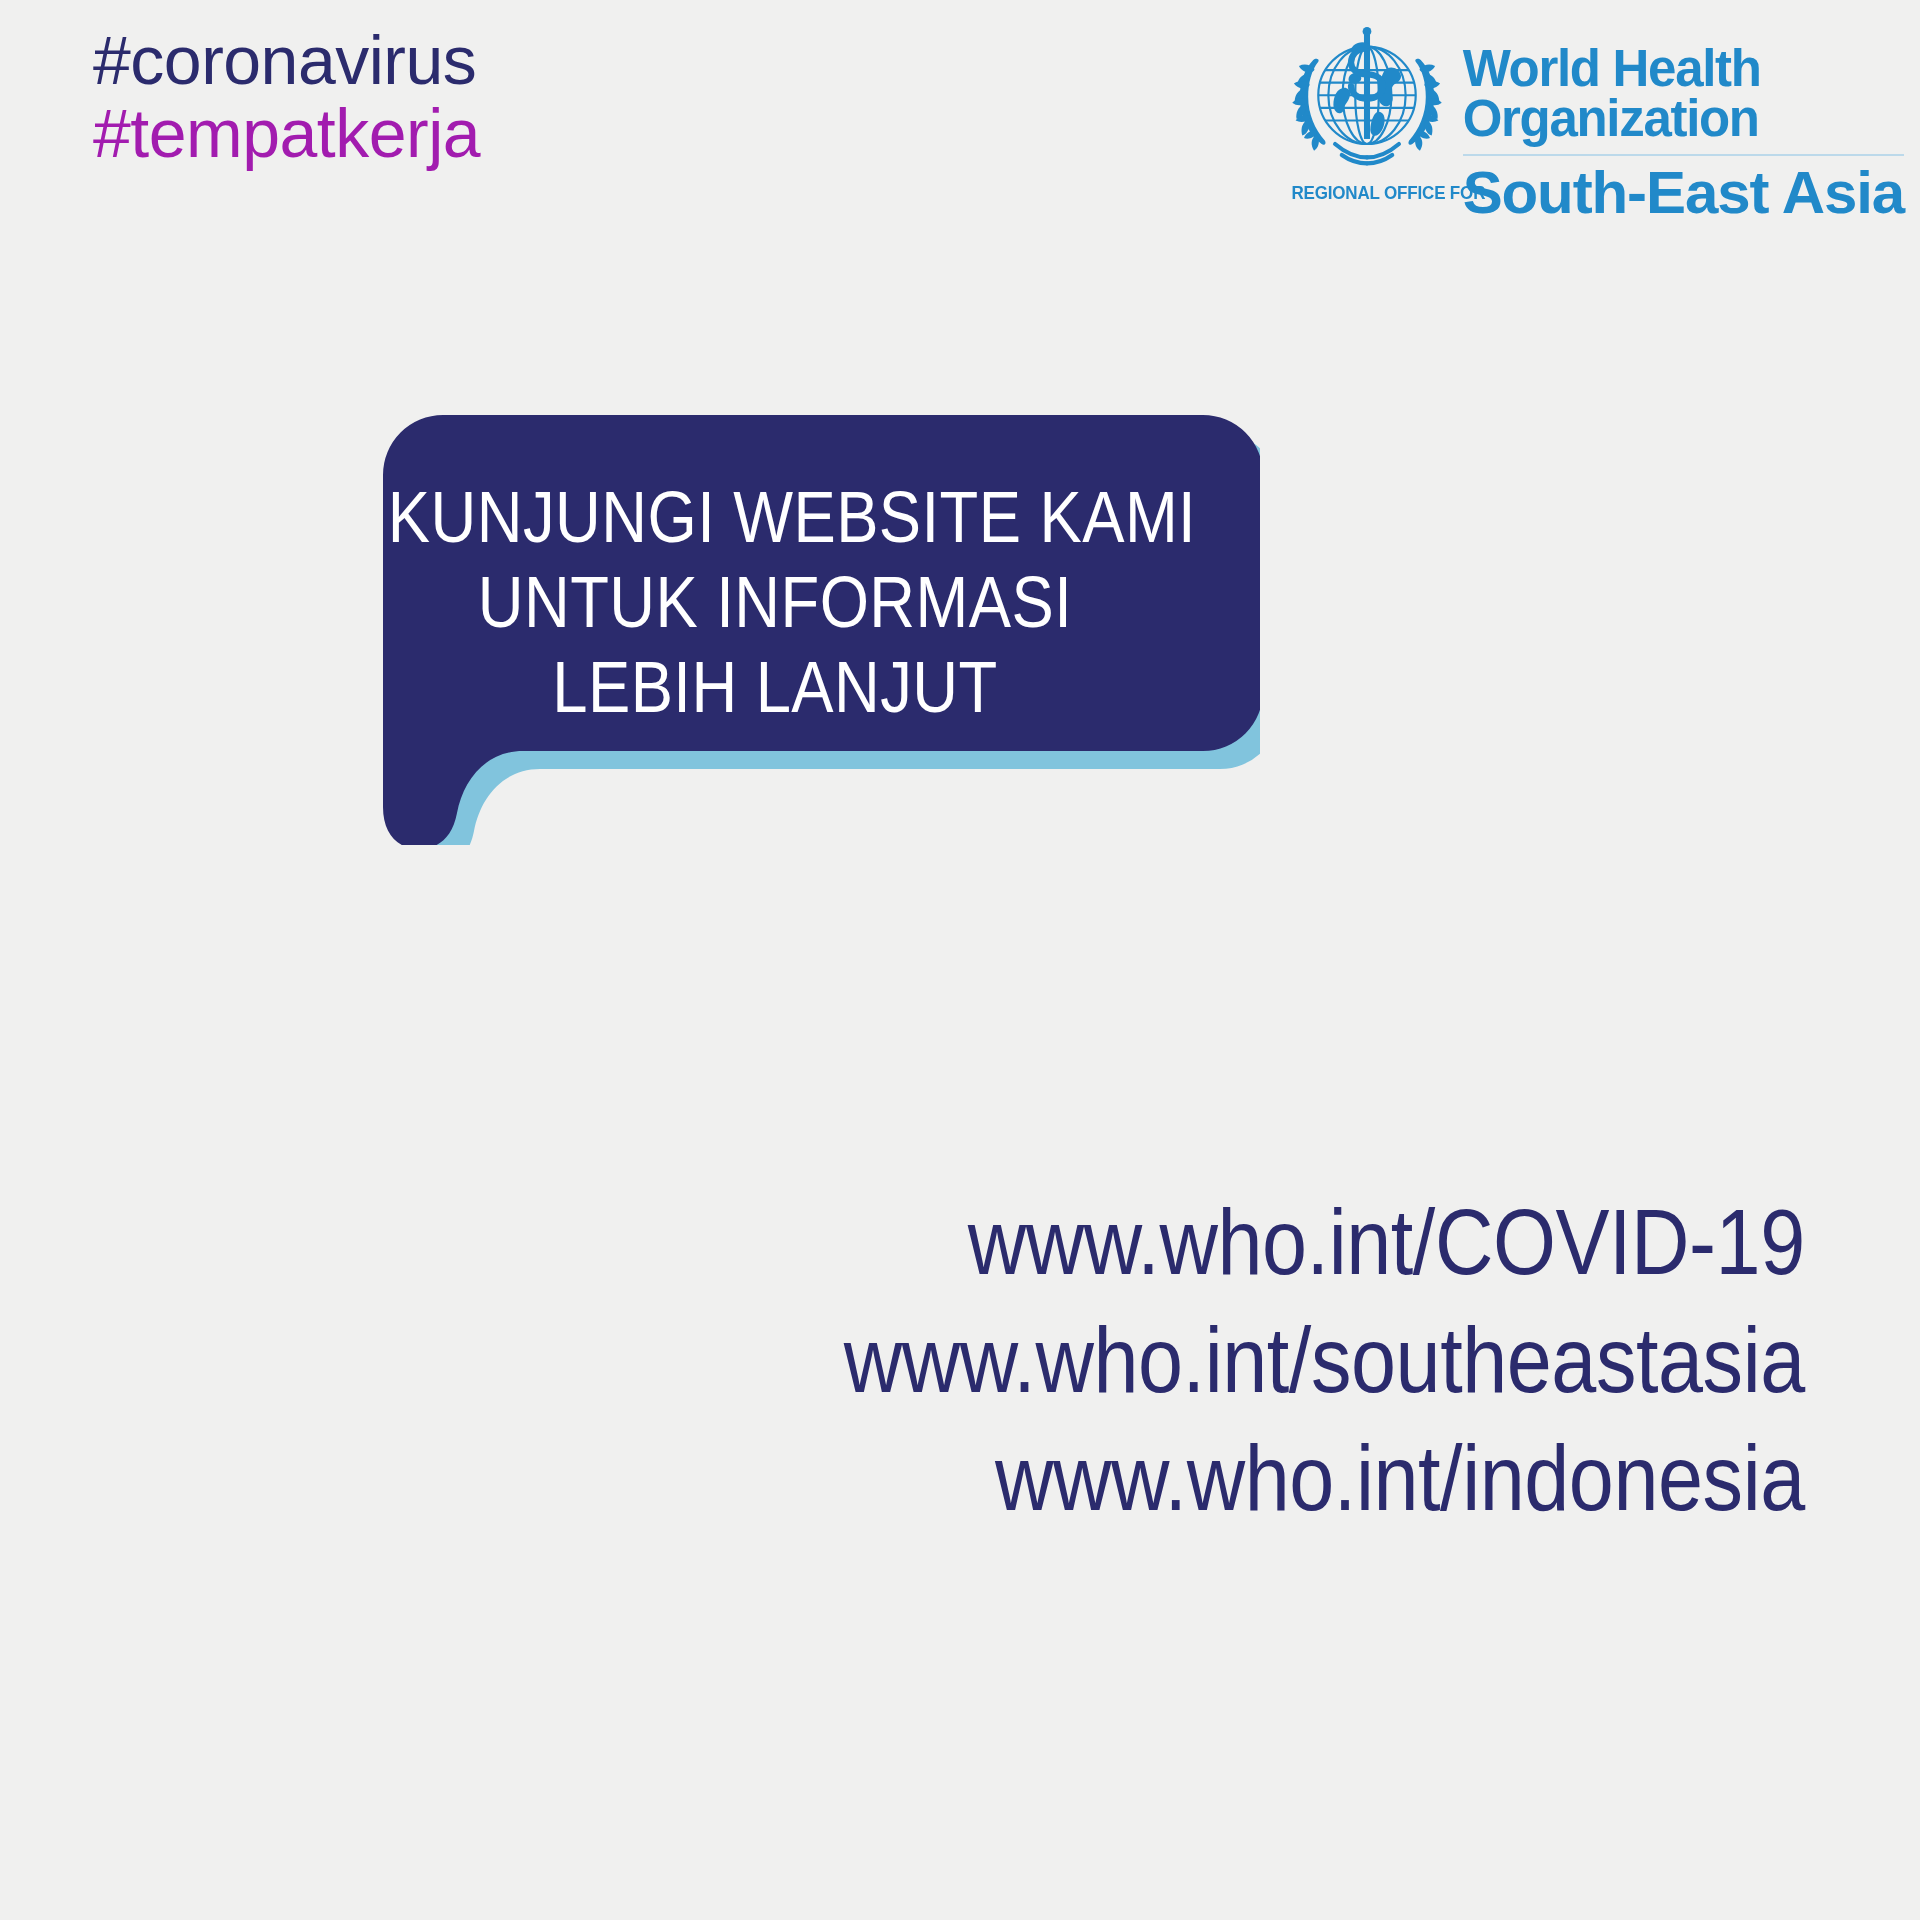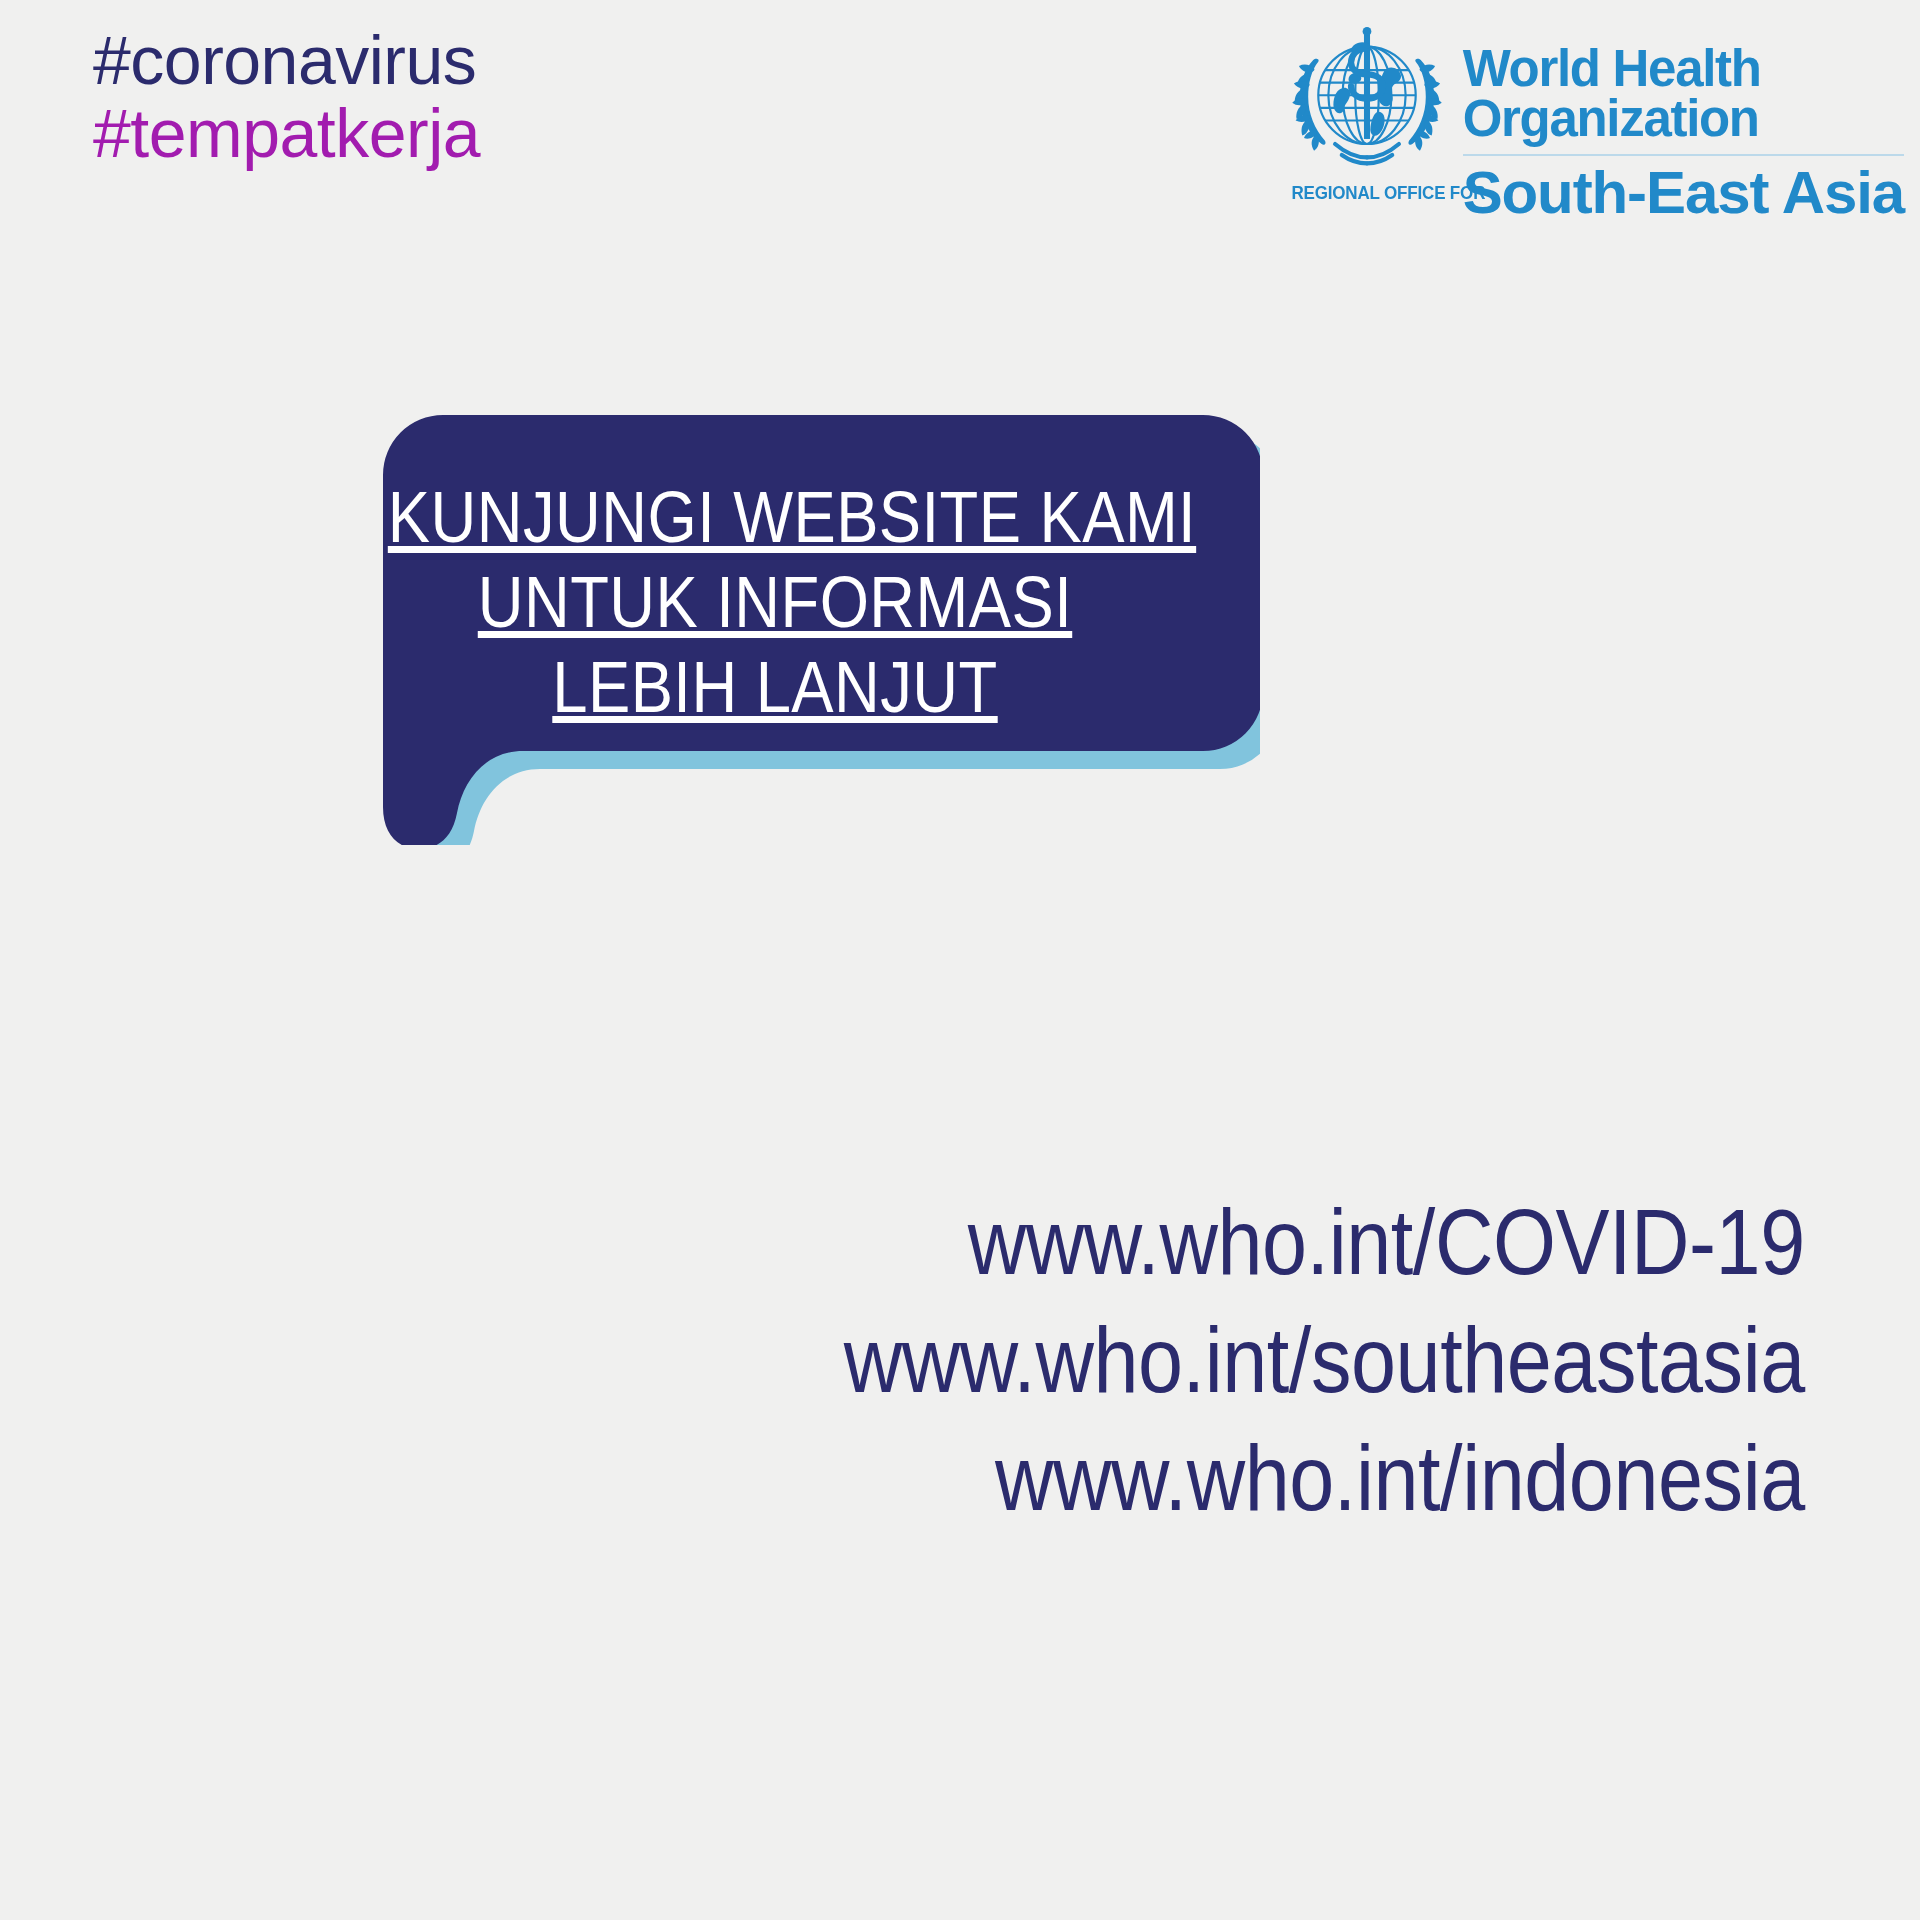--- a/index.html
+++ b/index.html
@@ -92,21 +92,20 @@
     width:925px; height:440px;
   }
   #bubble-svg { position:absolute; left:0; top:0; }
   #bubble-text {
     position:absolute;
     left:0; top:70px;
     width:880px;
     text-align:center;
     color:#ffffff;
     line-height:1.18;
-    text-decoration:underline;
   }
   #bubble-text .bline {
     display:block;
     font-size:72px;
     font-weight:400;
     letter-spacing:0.5px;
     transform:scaleX(0.88);
     transform-origin:center;
     white-space:nowrap;
   }

